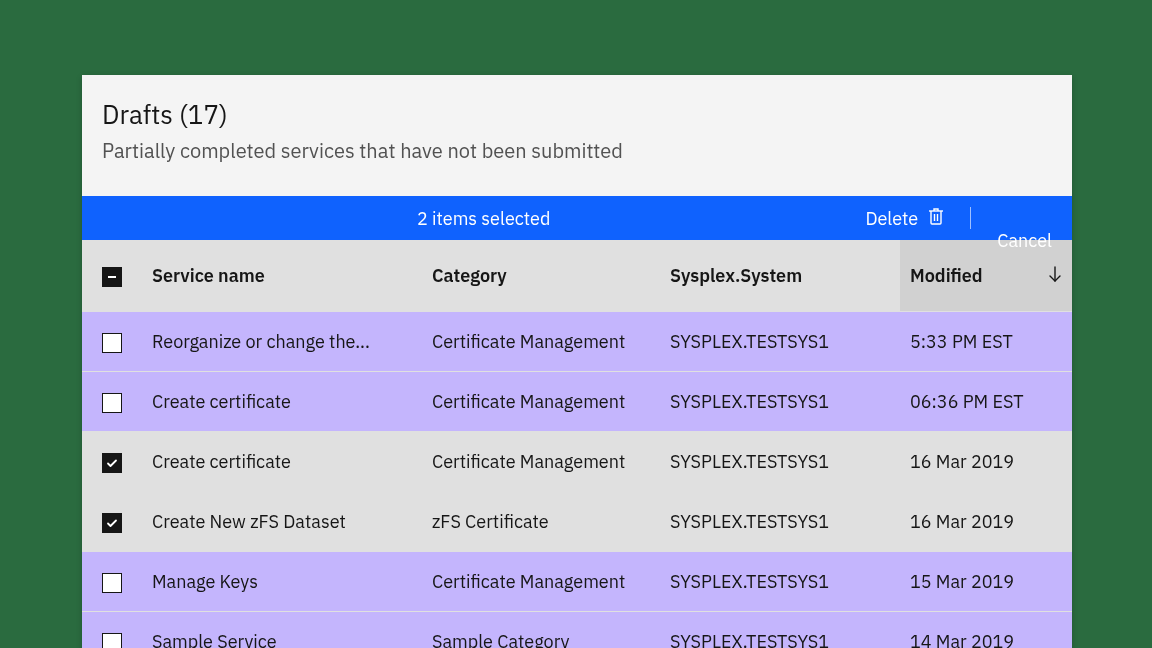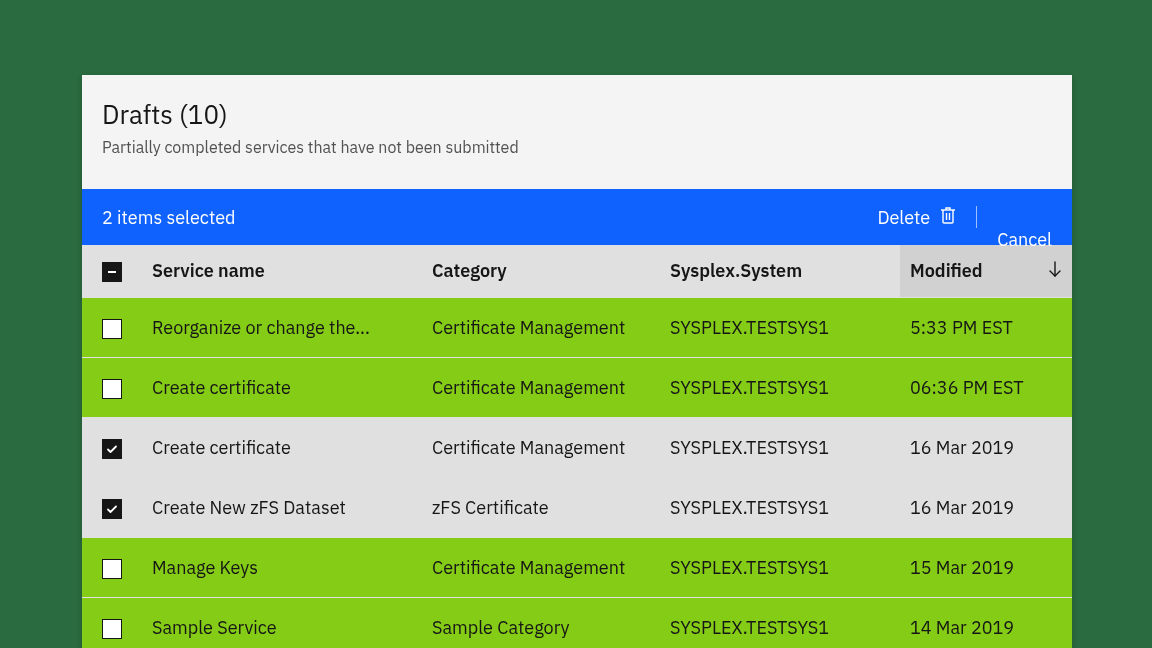--- a/index.html
+++ b/index.html
@@ -22,39 +22,40 @@
   .panel-header {
     padding: 22px 20px 32px 20px;
   }
   .panel-title {
     font-size: 26px;
     font-weight: 400;
     color: #161616;
     margin-bottom: 6px;
   }
   .panel-subtitle {
-    font-size: 16px;
+    font-size: 20px;
     color: #525252;
   }
   .action-bar {
     background: #0f62fe;
     color: #ffffff;
-    height: 56px;
+    height: 44px;
     display: flex;
     align-items: center;
     padding: 0 20px;
     font-size: 18px;
+    text-align: center;
   }
   .action-bar .selected-count {
     flex: 1;
   }
   .action-bar .actions {
     display: flex;
     align-items: center;
-    gap: 20px;
+    gap: 26px;
   }
   .action-bar .delete-btn {
     display: flex;
     align-items: center;
     gap: 10px;
     cursor: pointer;
   }
   .action-bar .divider {
     width: 1px;
     height: 22px;
@@ -68,39 +69,39 @@
     width: 100%;
     border-collapse: collapse;
   }
   thead th {
     background: #e0e0e0;
     text-align: left;
     font-size: 18px;
     font-weight: 600;
     color: #161616;
     padding: 0 10px;
-    height: 52px;
+    height: 71px;
     vertical-align: middle;
   }
   thead th.sorted {
     background: #d1d1d1;
   }
   thead th .th-inner {
     display: flex;
     align-items: flex-end;
     justify-content: space-between;
   }
   tbody td {
     font-size: 18px;
     color: #161616;
     padding: 0 10px;
     height: 60px;
     vertical-align: middle;
     border-top: 1px solid #e0e0e0;
-    background: #84cc16;
+    background: #c4b5fd;
   }
   tbody tr.selected td {
     background: #e0e0e0;
   }
   .col-check { width: 60px; text-align: center; }
   .col-name { width: 280px; }
   .col-cat { width: 238px; }
   .col-sys { width: 240px; }
   .col-mod { width: 172px; }
 
@@ -126,21 +127,21 @@
     text-overflow: ellipsis;
     max-width: 260px;
   }
 </style>
 </head>
 <body>
 
 <div class="panel">
 
   <div class="panel-header">
-    <h1 class="panel-title">Drafts (10)</h1>
+    <h1 class="panel-title">Drafts (17)</h1>
     <p class="panel-subtitle">Partially completed services that have not been submitted</p>
   </div>
 
   <div class="action-bar">
     <div class="selected-count">2 items selected</div>
     <div class="actions">
       <div class="delete-btn">
         <span>Delete</span>
         <span>
           <svg width="16" height="18" viewBox="0 0 16 18" fill="none" stroke="#ffffff" stroke-width="1.4">

